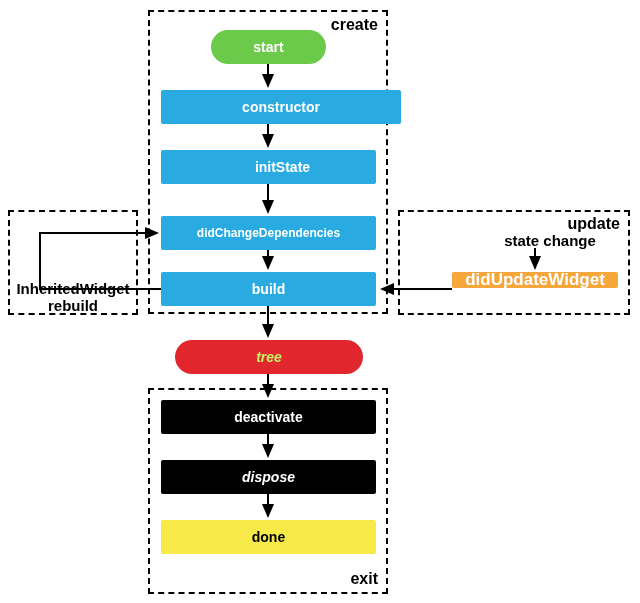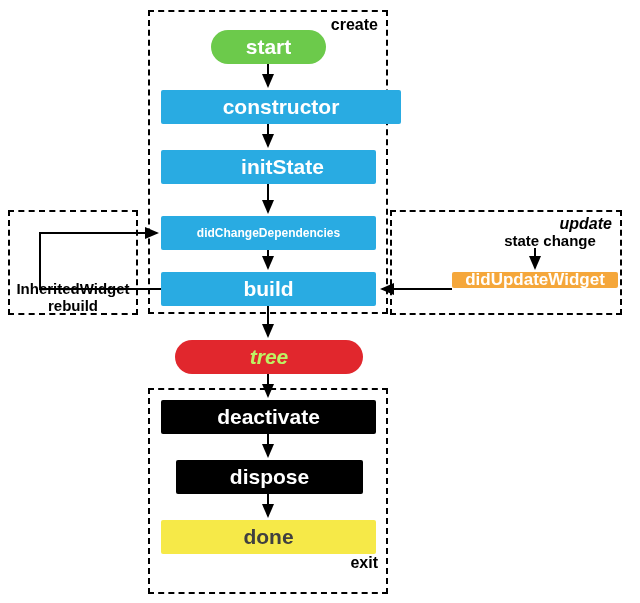--- a/index.html
+++ b/index.html
@@ -18,29 +18,29 @@
     position: absolute;
     font-weight: 700;
     font-size: 16px;
   }
   .node {
     position: absolute;
     display: flex;
     align-items: center;
     justify-content: center;
     font-weight: 600;
-    font-size: 21px;
+    font-size: 14px;
   }
   .pill { border-radius: 999px; }
   .rect { border-radius: 2px; }
   .green { background: #6cca4b; color: #fff; }
   .blue { background: #29abe2; color: #fff; }
   .red { background: #e1272d; color: #bef264; font-style: italic; }
   .pink { background: #000000; color: #fff; }
-  .yellow { background: #f6e948; color: #404040; }
+  .yellow { background: #f6e948; color: #000000; }
   .orange { background: #f5a73b; color: #fff; }
   .free-label {
     position: absolute;
     font-weight: 700;
     font-size: 15px;
     text-align: center;
     line-height: 1.15;
   }
   .arrow {
     position: absolute;
@@ -49,38 +49,38 @@
 </style>
 </head>
 <body>
 
 <div class="panel" style="left:148px; top:10px; width:240px; height:304px;">
   <div class="panel-label" style="top:4px; right:8px;">create</div>
 </div>
 
 <div class="panel" style="left:8px; top:210px; width:130px; height:105px;"></div>
 
-<div class="panel" style="left:390px; top:210px; width:232px; height:105px;font-style:italic;">
+<div class="panel" style="left:398px; top:210px; width:232px; height:105px;">
   <div class="panel-label" style="top:3px; right:8px;">update</div>
 </div>
 
 <div class="panel" style="left:148px; top:388px; width:240px; height:206px;">
-  <div class="panel-label" style="bottom:20px; right:8px;">exit</div>
+  <div class="panel-label" style="bottom:4px; right:8px;">exit</div>
 </div>
 
 <div class="node pill green" style="left:211px; top:30px; width:115px; height:34px;">start</div>
 <div class="node rect blue" style="left:161px; top:90px; width:240px; height:34px;">constructor</div>
 <div class="node rect blue" style="left:161px; top:150px; width:215px; height:34px;padding-left:28px;">initState</div>
 <div class="node rect blue" style="left:161px; top:216px; width:215px; height:34px; font-size:12px;">didChangeDependencies</div>
 <div class="node rect blue" style="left:161px; top:272px; width:215px; height:34px;">build</div>
 
 <div class="node pill red" style="left:175px; top:340px; width:188px; height:34px;">tree</div>
 
 <div class="node rect pink" style="left:161px; top:400px; width:215px; height:34px;">deactivate</div>
-<div class="node rect pink" style="left:176px; top:460px; width:187px; height:34px;">dispose</div>
+<div class="node rect pink" style="left:161px; top:460px; width:215px; height:34px;font-style:italic;">dispose</div>
 <div class="node rect yellow" style="left:161px; top:520px; width:215px; height:34px;">done</div>
 
 <div class="node rect orange" style="left:452px; top:272px; width:166px; height:16px; font-size:17px;">didUpdateWidget</div>
 
 <div class="free-label" style="left:14px; top:280px; width:118px; white-space:pre-line;">InheritedWidget
 rebuild</div>
 <div class="free-label" style="left:495px; top:232px; width:110px;">state change</div>
 
 <svg class="arrow" width="640" height="603" style="left:0; top:0;">
   <defs>

